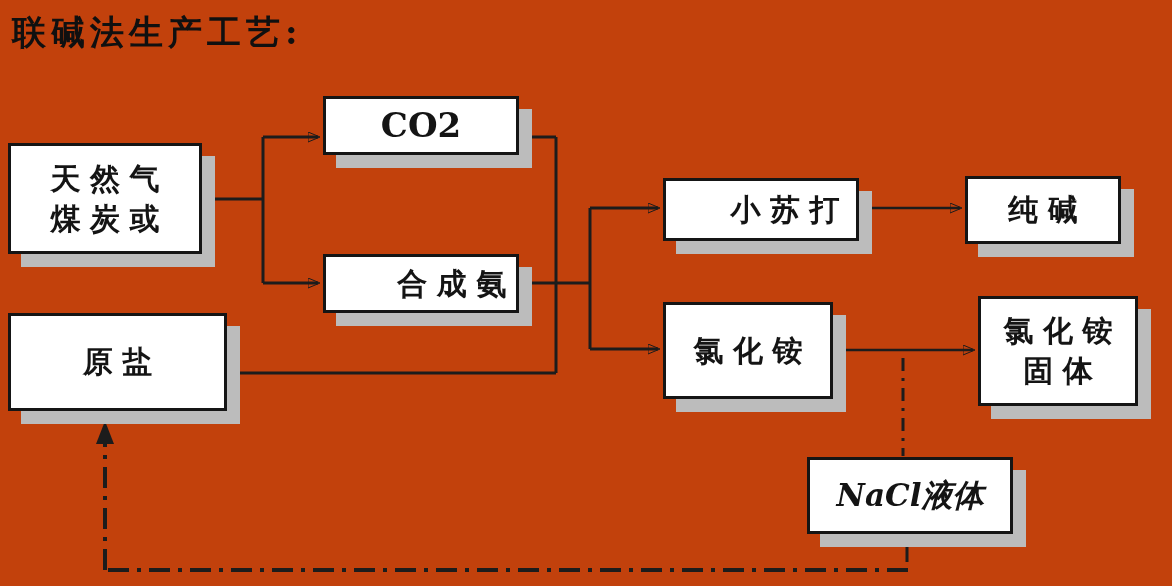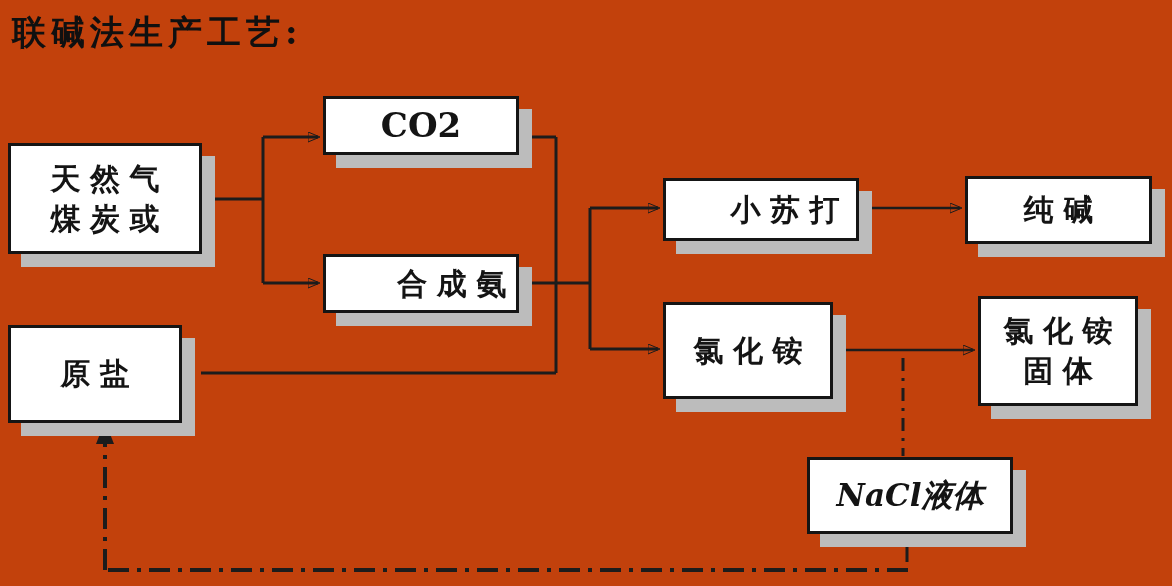--- a/index.html
+++ b/index.html
@@ -38,23 +38,23 @@
     line-height:1.32;
   }
   .node span{display:block;white-space:nowrap;}
   .node .ls{letter-spacing:0.32em;padding-left:0.32em;}
   .node--co2{font-size:34px;}
   .node--nacl-liq{font-size:31px;}
   
   .n-coal   {left:8px;  top:143px; width:194px; height:111px;}
   .n-co2    {left:323px;top:96px; width:196px; height:59px;}
   .n-nh3    {left:323px;top:254px; width:196px; height:59px;align-items:flex-end;}
-  .n-salt   {left:8px;  top:325px; width:174px; height:98px;}
+  .n-salt   {left:8px;  top:313px; width:219px; height:98px;}
   .n-soda   {left:663px;top:178px; width:196px; height:63px;padding-left:48px;}
-  .n-ash    {left:965px;top:176px; width:187px; height:68px;}
+  .n-ash    {left:965px;top:176px; width:156px; height:68px;}
   .n-nh4l   {left:663px;top:302px; width:170px; height:97px;}
   .n-nh4s   {left:978px;top:296px; width:160px; height:110px;}
   .n-nacll  {left:807px;top:457px; width:206px; height:77px;font-style:italic;}
 </style>
 </head>
 <body>
 
 <div class="stage">
 
   <div class="title">联碱法生产工艺:</div>

